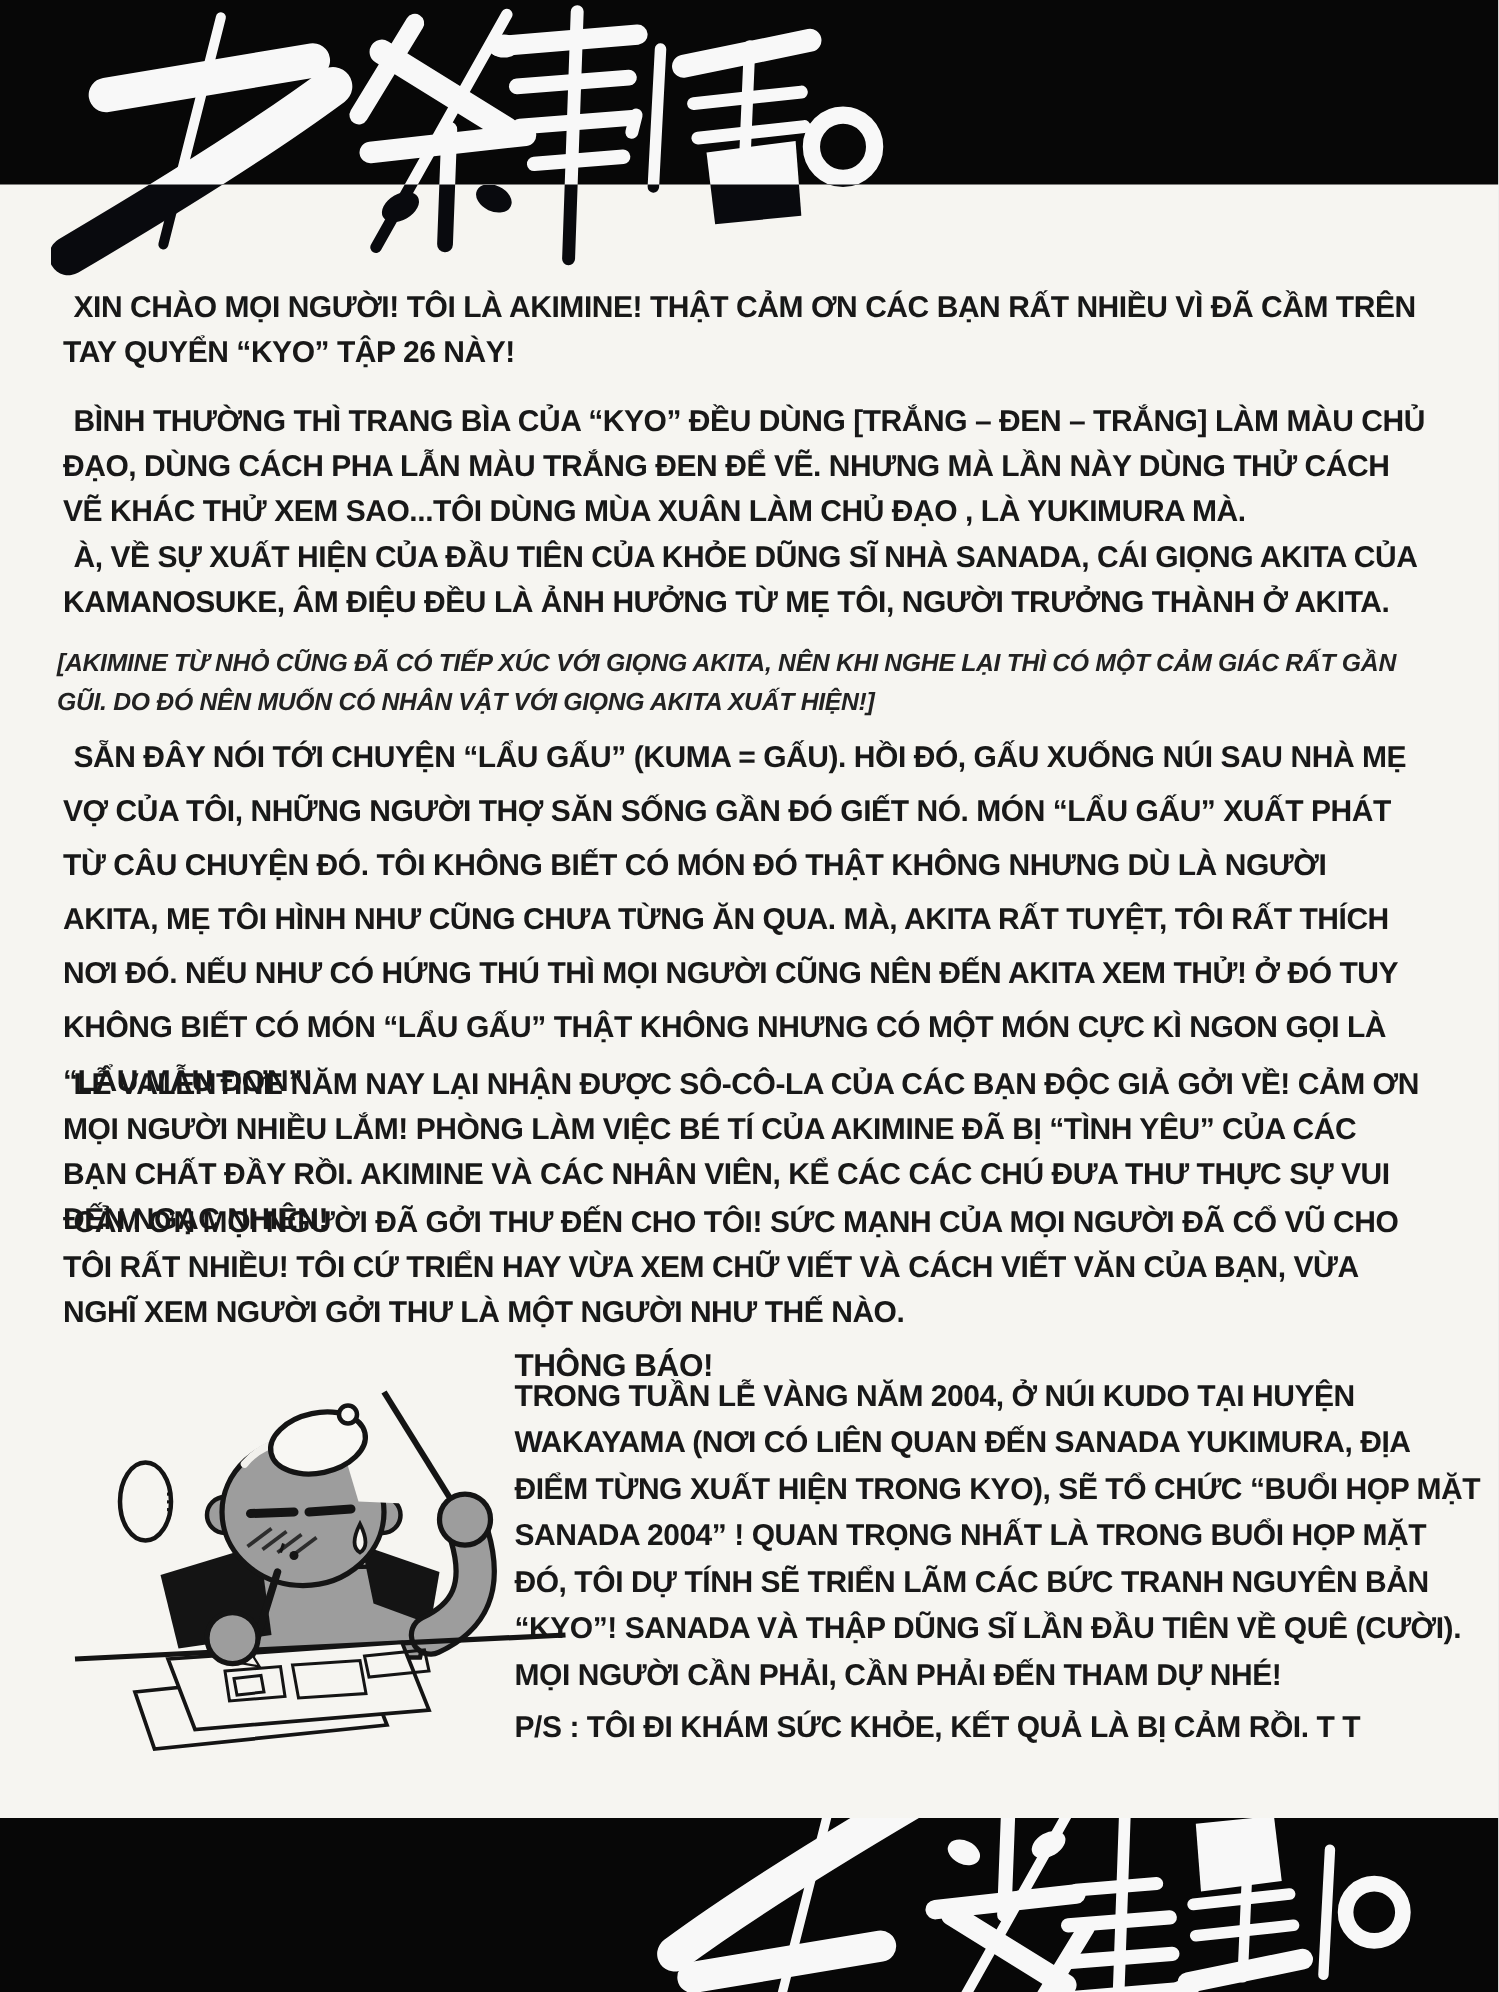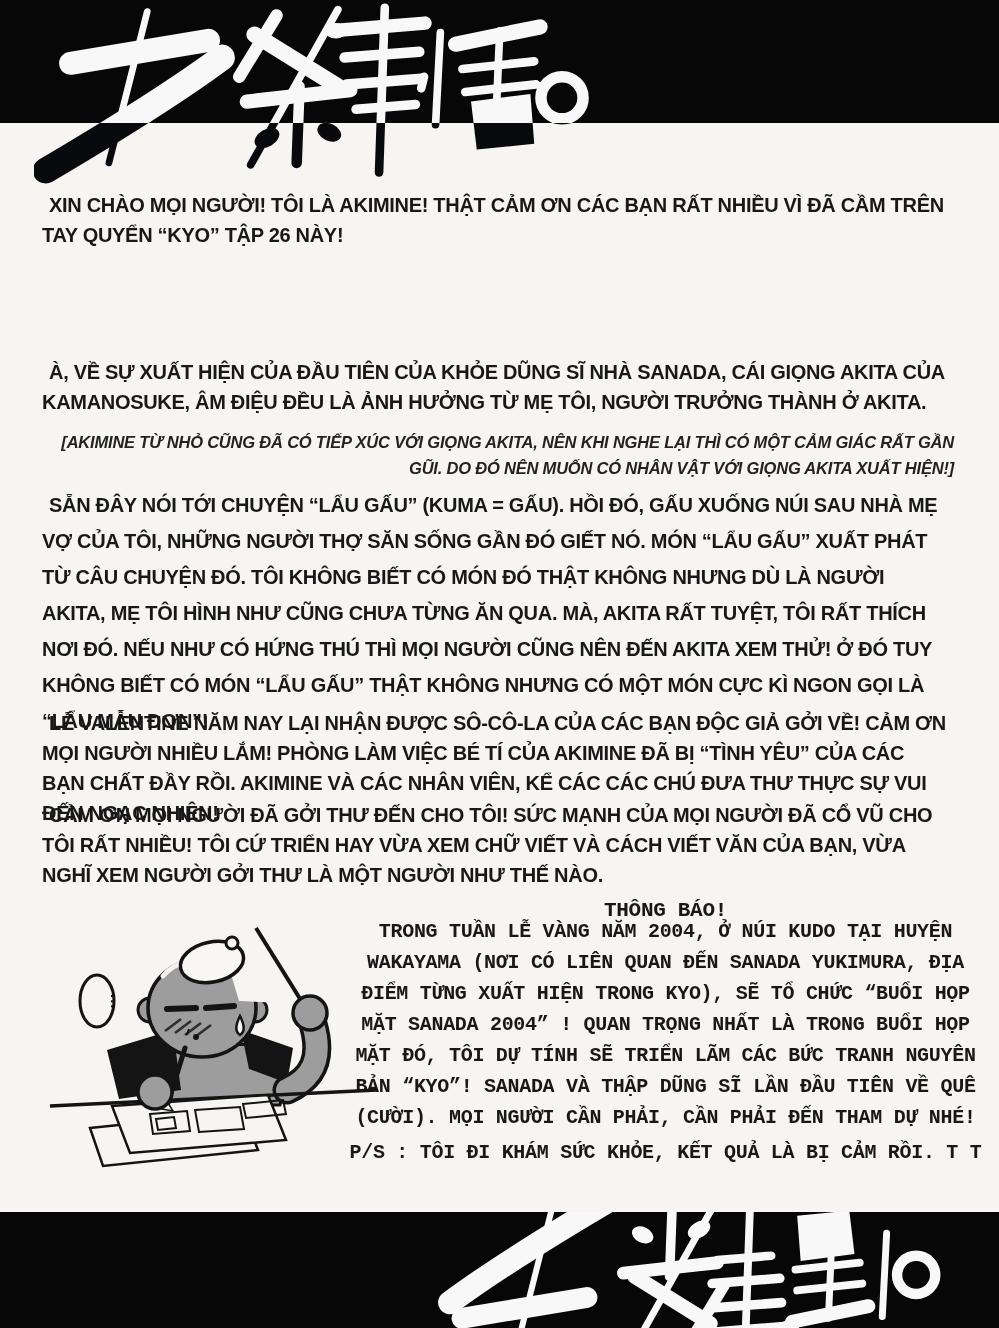--- a/index.html
+++ b/index.html
@@ -19,27 +19,27 @@
   .bottom-clip{position:absolute; left:0; top:1212px; width:999px; height:116px; overflow:hidden;}
   .calli.bottom{position:absolute; left:437px; top:-24px; width:505px; height:165px; mix-blend-mode:difference;}
   
   .para{
     position:absolute; left:42px; width:908px;
     font-weight:bold; font-size:20px; line-height:30px;
     letter-spacing:-0.3px; text-indent:7px; color:#181818;
   }
   .para.tight{line-height:36px;}
   .note{
-    position:absolute; left:38px; width:916px; text-align:right;
+    position:absolute; left:38px; width:916px; text-align:left;
     font-weight:bold; font-style:italic; font-size:16.5px; line-height:26px;
     letter-spacing:-0.2px; color:#222;
   }
   .announce{
-    position:absolute; left:343px; width:645px; text-align:center;
-    font-weight:bold; font-size:20px; letter-spacing:-0.3px; color:#181818;font-family:Liberation Mono, monospace;
+    position:absolute; left:343px; width:645px; text-align:left;
+    font-weight:bold; font-size:20px; letter-spacing:-0.3px; color:#181818;
   }
   .announce.title{top:899px; font-size:21px;}
   .announce.body{top:916px; line-height:31px;}
   .announce.ps{top:1141px;}
   .mascot-svg{position:absolute; left:15px; top:918px; width:370px; height:290px;}
 </style>
 </head>
 <body>
 
 <div class="page">
@@ -86,20 +86,21 @@
   <div class="banner top"></div>
   <svg class="calli top" viewBox="0 0 580 190" role="img" aria-label="上条事情。">
     <use href="#cal-ch1"></use>
       <use href="#cal-ch2"></use>
       <use href="#cal-ch3"></use>
       <use href="#cal-ch4"></use>
       <use href="#cal-dot"></use>
   </svg>
 
   <div class="para" style="top:190px">XIN CHÀO MỌI NGƯỜI! TÔI LÀ AKIMINE! THẬT CẢM ƠN CÁC BẠN RẤT NHIỀU VÌ ĐÃ CẦM TRÊN TAY QUYỂN “KYO” TẬP 26 NÀY!</div>
+  <div class="para" style="top:266px">BÌNH THƯỜNG THÌ TRANG BÌA CỦA “KYO” ĐỀU DÙNG [TRẮNG – ĐEN – TRẮNG] LÀM MÀU CHỦ ĐẠO, DÙNG CÁCH PHA LẪN MÀU TRẮNG ĐEN ĐỂ VẼ. NHƯNG MÀ LẦN NÀY DÙNG THỬ CÁCH VẼ KHÁC THỬ XEM SAO...TÔI DÙNG MÙA XUÂN LÀM CHỦ ĐẠO , LÀ YUKIMURA MÀ.</div>
   <div class="para" style="top:357px">À, VỀ SỰ XUẤT HIỆN CỦA ĐẦU TIÊN CỦA KHỎE DŨNG SĨ NHÀ SANADA, CÁI GIỌNG AKITA CỦA KAMANOSUKE, ÂM ĐIỆU ĐỀU LÀ ẢNH HƯỞNG TỪ MẸ TÔI, NGƯỜI TRƯỞNG THÀNH Ở AKITA.</div>
   <div class="note" style="top:429px">[AKIMINE TỪ NHỎ CŨNG ĐÃ CÓ TIẾP XÚC VỚI GIỌNG AKITA, NÊN KHI NGHE LẠI THÌ CÓ MỘT CẢM GIÁC RẤT GẦN GŨI. DO ĐÓ NÊN MUỐN CÓ NHÂN VẬT VỚI GIỌNG AKITA XUẤT HIỆN!]</div>
   <div class="para tight" style="top:487px">SẴN ĐÂY NÓI TỚI CHUYỆN “LẨU GẤU” (KUMA = GẤU). HỒI ĐÓ, GẤU XUỐNG NÚI SAU NHÀ MẸ VỢ CỦA TÔI, NHỮNG NGƯỜI THỢ SĂN SỐNG GẦN ĐÓ GIẾT NÓ. MÓN “LẨU GẤU” XUẤT PHÁT TỪ CÂU CHUYỆN ĐÓ. TÔI KHÔNG BIẾT CÓ MÓN ĐÓ THẬT KHÔNG NHƯNG DÙ LÀ NGƯỜI AKITA, MẸ TÔI HÌNH NHƯ CŨNG CHƯA TỪNG ĂN QUA. MÀ, AKITA RẤT TUYỆT, TÔI RẤT THÍCH NƠI ĐÓ. NẾU NHƯ CÓ HỨNG THÚ THÌ MỌI NGƯỜI CŨNG NÊN ĐẾN AKITA XEM THỬ! Ở ĐÓ TUY KHÔNG BIẾT CÓ MÓN “LẨU GẤU” THẬT KHÔNG NHƯNG CÓ MỘT MÓN CỰC KÌ NGON GỌI LÀ “LẨU MẪU ĐƠN”!</div>
   <div class="para" style="top:708px">LỄ VALENTINE NĂM NAY LẠI NHẬN ĐƯỢC SÔ-CÔ-LA CỦA CÁC BẠN ĐỘC GIẢ GỞI VỀ! CẢM ƠN MỌI NGƯỜI NHIỀU LẮM! PHÒNG LÀM VIỆC BÉ TÍ CỦA AKIMINE ĐÃ BỊ “TÌNH YÊU” CỦA CÁC BẠN CHẤT ĐẦY RỒI. AKIMINE VÀ CÁC NHÂN VIÊN, KỂ CÁC CÁC CHÚ ĐƯA THƯ THỰC SỰ VUI ĐẾN NGẠC NHIÊN!</div>
   <div class="para" style="top:800px">CẢM ƠN MỌI NGƯỜI ĐÃ GỞI THƯ ĐẾN CHO TÔI! SỨC MẠNH CỦA MỌI NGƯỜI ĐÃ CỔ VŨ CHO TÔI RẤT NHIỀU! TÔI CỨ TRIỂN HAY VỪA XEM CHỮ VIẾT VÀ CÁCH VIẾT VĂN CỦA BẠN, VỪA NGHĨ XEM NGƯỜI GỞI THƯ LÀ MỘT NGƯỜI NHƯ THẾ NÀO.</div>
 
   <div class="announce title">THÔNG BÁO!</div>
   <div class="announce body">TRONG TUẦN LỄ VÀNG NĂM 2004, Ở NÚI KUDO TẠI HUYỆN WAKAYAMA (NƠI CÓ LIÊN QUAN ĐẾN SANADA YUKIMURA, ĐỊA ĐIỂM TỪNG XUẤT HIỆN TRONG KYO), SẼ TỔ CHỨC “BUỔI HỌP MẶT SANADA 2004” ! QUAN TRỌNG NHẤT LÀ TRONG BUỔI HỌP MẶT ĐÓ, TÔI DỰ TÍNH SẼ TRIỂN LÃM CÁC BỨC TRANH NGUYÊN BẢN “KYO”! SANADA VÀ THẬP DŨNG SĨ LẦN ĐẦU TIÊN VỀ QUÊ (CƯỜI). MỌI NGƯỜI CẦN PHẢI, CẦN PHẢI ĐẾN THAM DỰ NHÉ!</div>
   <div class="announce ps">P/S : TÔI ĐI KHÁM SỨC KHỎE, KẾT QUẢ LÀ BỊ CẢM RỒI. T T</div>
 

